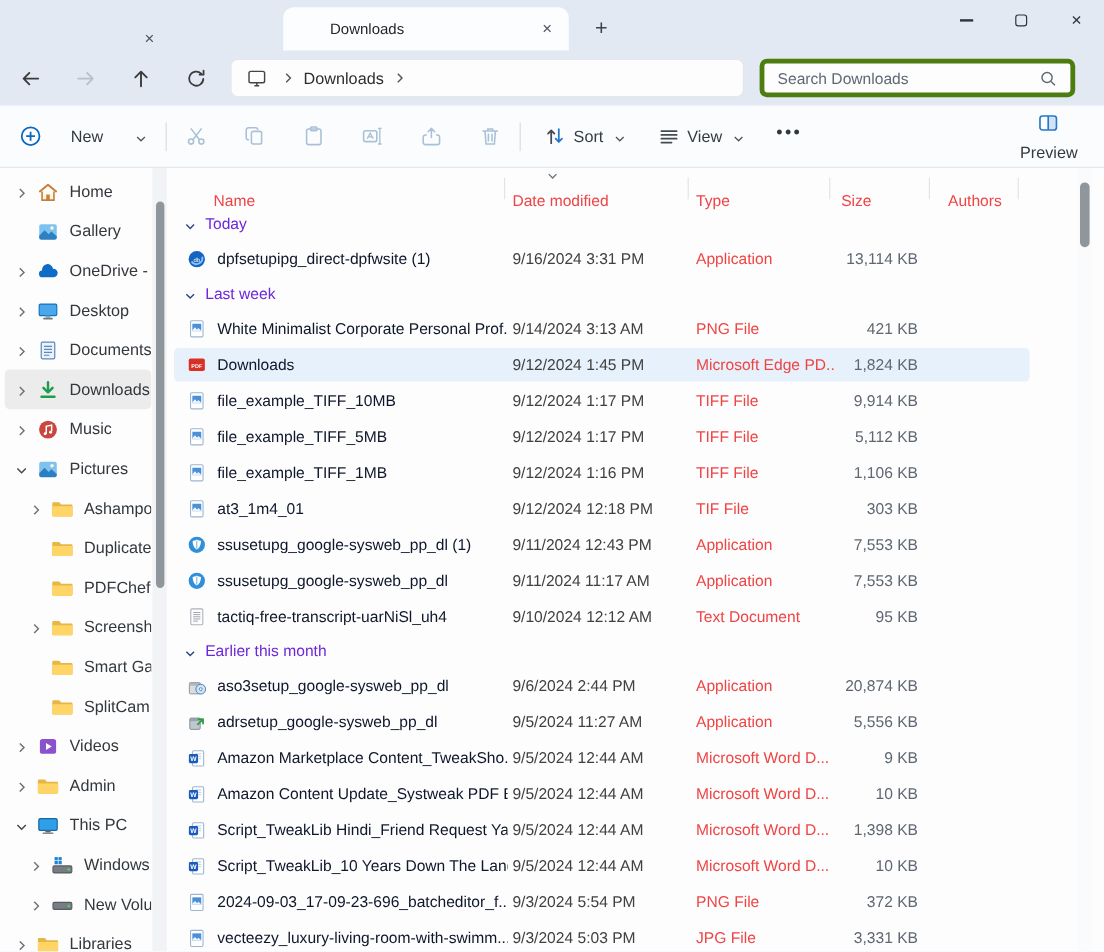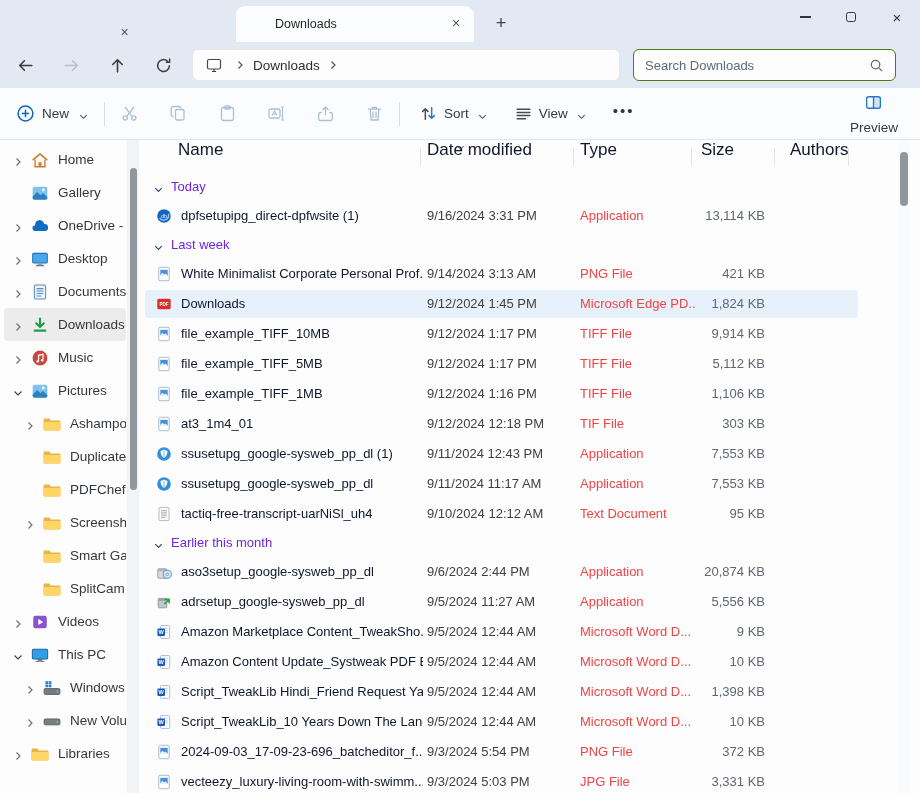--- a/index.html
+++ b/index.html
@@ -24,29 +24,29 @@
   
   .navbar { height:46px; display:flex; align-items:center; padding:0 10px 0 2px; }
   .navbtn { width:46px; height:36px; display:flex; align-items:center; justify-content:center; }
   .navbtn svg { width:19px; height:19px; }
   .addressbar { height:32px; width:428px; margin-left:6px; background:#fdfdfd; border:1px solid #e4e7eb; border-radius:6px; display:flex; align-items:center; padding:0 12px; }
   .addressbar .crumb-ic { width:18px; height:18px; margin-right:4px; }
   .addressbar .crumb-ic svg { width:100%; height:100%; }
   .crumb-chev { width:14px; height:14px; margin:0 6px; }
   .crumb-chev svg { width:100%; height:100%; }
   .crumb-label { font-size:13.5px; color:#2e2e2e; }
-  .searchbox { height:32px; width:263px; margin-left:13px; background:#fdfdfd; border:1px solid #4d7c0f; border-radius:6px; display:flex; align-items:center; padding:0 11px; }
+  .searchbox { height:32px; width:263px; margin-left:13px; background:#fdfdfd; border:4px solid #4d7c0f; border-radius:6px; display:flex; align-items:center; padding:0 11px; }
   .search-placeholder { font-size:13px; color:#5f6975; flex:1; }
   .search-ic { width:15px; height:15px; }
   .search-ic svg { width:100%; height:100%; }
 
   
   .toolbar { height:52px; background:#fbfcfd; border-bottom:1px solid #e3e6ea; display:flex; align-items:center; padding:0 16px; }
   .tb-group { display:flex; align-items:center; }
-  .tb-new { gap:7px; }
+  .tb-new { gap:24px; }
   .tb-label { font-size:13.5px; color:#333a41; }
   .tb-ic { width:19px; height:19px; display:block; }
   .tb-ic svg { width:100%; height:100%; display:block; }
   .tb-chev { width:11px; height:11px; margin-left:2px; }
   .tb-chev svg { width:100%; height:100%; }
   .tb-divider { width:1px; height:24px; background:#d9dde2; margin:0 15px; }
   .tb-disabled { gap:30px; }
   .tb-dis-ic { width:19px; height:19px; }
   .tb-dis-ic svg { width:100%; height:100%; }
   .tb-sort { margin-left:4px; gap:6px; }
@@ -66,21 +66,21 @@
   .side-item .chev { width:14px; height:12px; flex:none; }
   .side-item .chev svg { width:12px; height:12px; }
   .side-item .ic { width:18px; height:18px; margin-left:5px; flex:none; }
   .side-item .ic svg { width:100%; height:100%; display:block; }
   .side-item .lbl { margin-left:9px; font-size:13.5px; color:#33383d; white-space:nowrap; overflow:hidden; }
   .side-scrolltrack { position:absolute; left:127px; top:0; bottom:0; width:12px; background:#f1f3f5; }
   .side-scrollthumb { position:absolute; left:130px; top:28px; width:7px; height:322px; background:#8f969c; border-radius:4px; }
 
   .filepanel { position:absolute; left:140px; top:0; right:0; bottom:0; }
   .cols { height:33px; position:relative; }
-  .colcell { position:absolute; top:0; font-size:17px; color:#0f172a; white-space:nowrap; }
+  .colcell { position:absolute; top:20px; font-size:13px; color:#ef4444; white-space:nowrap; }
   .col-name { left:38px; }
   .col-date { left:287px; }
   .col-type { left:440px;text-align:center; }
   .col-size { left:561px; }
   .col-authors { left:650px; }
   .sortchev { position:absolute; left:315px; top:-1px; width:11px; height:11px; }
   .sortchev svg { width:100%; height:100%; }
   .hdiv { position:absolute; top:8px; width:1px; height:18px; background:#e4e4e4; }
 
   .group-row { height:28px; position:relative; }
@@ -452,20 +452,32 @@
               </svg></span>
             <span class="ic">
               <svg viewBox="0 0 16 16">
                 <rect x="2" y="2.5" width="12" height="11" rx="2" fill="#8a52cc"></rect>
                 <path d="M6.5 5.4v5.2l4.3-2.6z" fill="#fff"></path>
               </svg>
             </span>
             <span class="lbl">Videos</span>
           </div>
           <div class="side-item lvl0">
+            <span class="chev"><svg viewBox="0 0 12 12" fill="none" stroke="#707070" stroke-width="1.2">
+                <path d="M4.5 2.5 8 6l-3.5 3.5"></path>
+              </svg></span>
+            <span class="ic">
+              <svg viewBox="0 0 16 16">
+                <path d="M1.5 3.2h4.2l1.4 1.7h7.4c.6 0 1 .4 1 1v6.8c0 .6-.4 1-1 1H1.5c-.6 0-1-.4-1-1V4.2c0-.6.4-1 1-1z" fill="#e8b644"></path>
+                <path d="M.5 6.2h15v6.5c0 .6-.4 1-1 1h-13c-.6 0-1-.4-1-1z" fill="#ffd568"></path>
+              </svg>
+            </span>
+            <span class="lbl">Admin</span>
+          </div>
+          <div class="side-item lvl0">
             <span class="chev"><svg viewBox="0 0 12 12" fill="none" stroke="#454545" stroke-width="1.2">
                 <path d="M2.5 4.5 6 8l3.5-3.5"></path>
               </svg></span>
             <span class="ic">
               <svg viewBox="0 0 16 16">
                 <rect x="1.2" y="2.8" width="13.6" height="8.8" rx="1" fill="#2fa0e8" stroke="#19679f" stroke-width="0.9"></rect>
                 <rect x="6" y="11.6" width="4" height="1.5" fill="#5a6b76"></rect>
                 <rect x="4" y="13.2" width="8" height="1.1" rx="0.5" fill="#7d8b94"></rect>
               </svg>
             </span>

